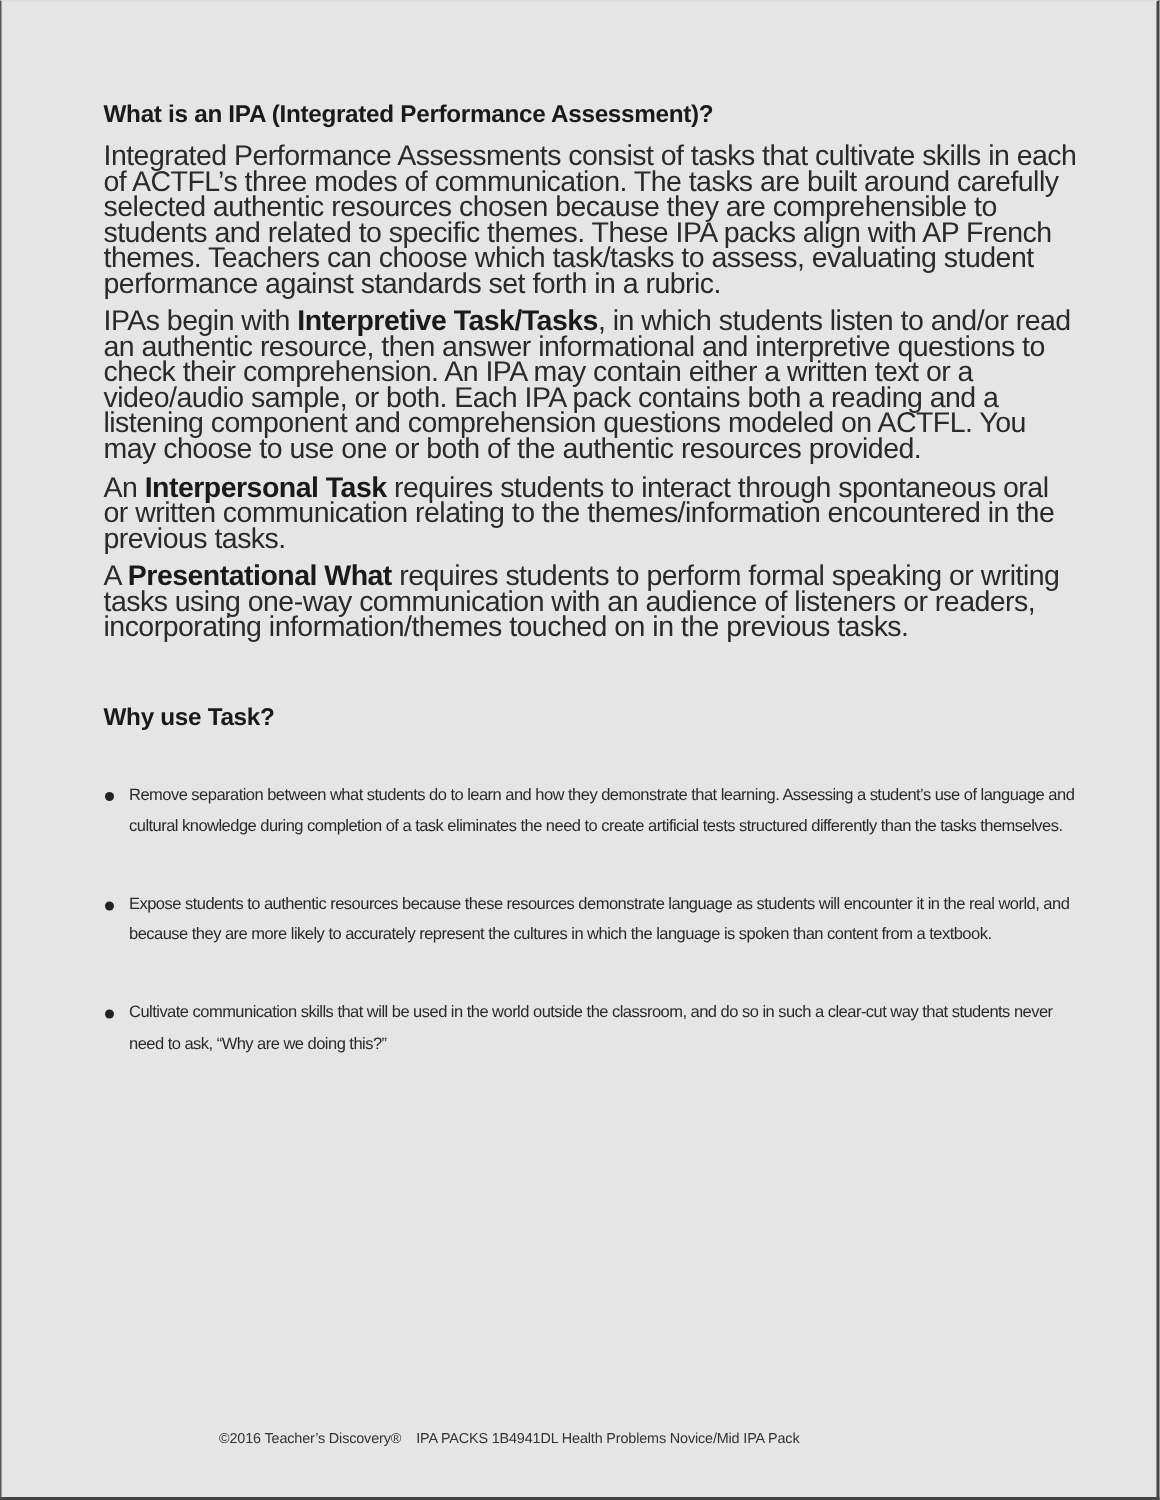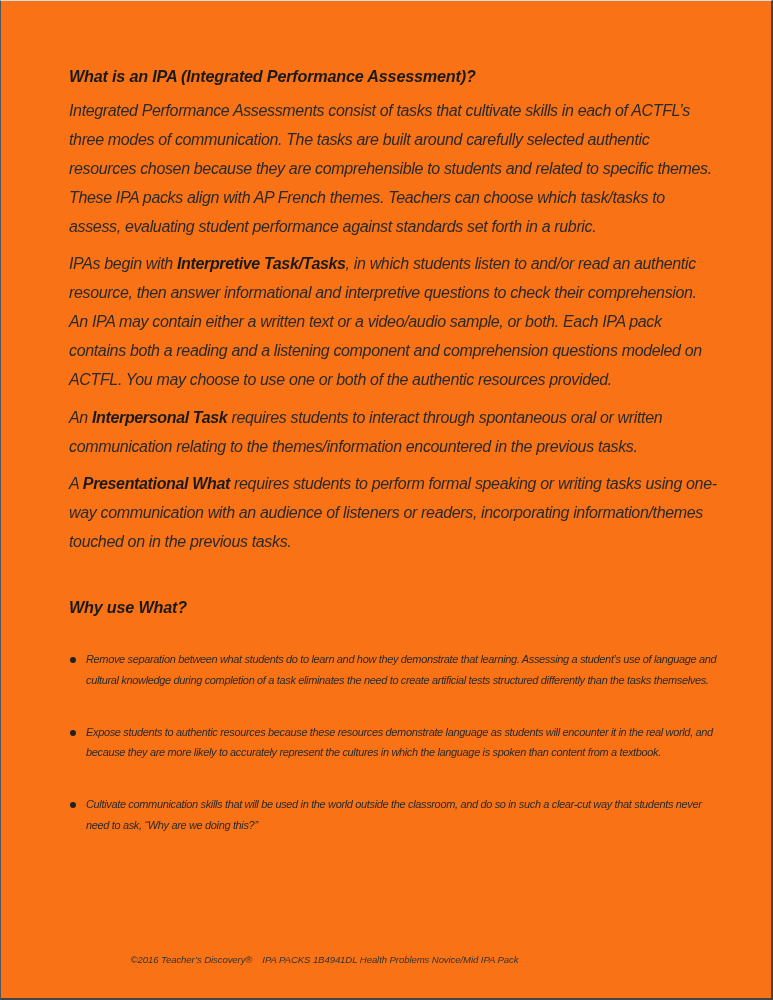--- a/index.html
+++ b/index.html
@@ -5,52 +5,51 @@
   html, body { margin: 0; padding: 0; background: #ffffff; }
   body { width: 773px; height: 1000px; position: relative; overflow: hidden; }
   .page {
     position: absolute; left: 0; top: 0;
     width: 773px; height: 1000px;
     box-sizing: border-box;
     border-left: 1px solid #555;
     border-top: 1px solid #ddd;
     border-right: 2px solid #444;
     border-bottom: 2px solid #444;
-    background: #f97316;
-    font-style: italic;
+    background: #e5e5e5;
   }
   .content {
     position: absolute; left: 68px; top: 64px; width: 650px;
     font-family: "Liberation Sans", sans-serif;
     color: #222;
   }
   h2 {
     margin: 0; font-size: 16.2px; font-weight: bold; letter-spacing: -0.2px;
     color: #1a1a1a; line-height: 22px;
   }
   p {
-    margin: 0; font-size: 16px; line-height: 29px; letter-spacing: -0.35px;
+    margin: 0; font-size: 19px; line-height: 17px; letter-spacing: -0.35px;
     color: #2a2a2a;
   }
   b { font-weight: bold; color: #1a1a1a; }
   .h1 { margin-bottom: 9px; }
   .p1 { margin-bottom: 8px; }
   .gap { margin-bottom: 8.5px; }
   .section2 { margin-top: 40px; margin-bottom: 9px; }
   ul { list-style: none; margin: 12px 0 0 0; padding: 0; }
   li {
     position: relative; padding-left: 17px; font-size: 11px; line-height: 20.8px;
     letter-spacing: -0.35px; color: #2a2a2a; margin-bottom: 10.5px; margin-top: 31px;
   }
   .bullet {
     position: absolute; left: 1px; top: 8px; width: 6px; height: 6px;
     background: #222; border-radius: 50%;
   }
   .footer {
-    position: absolute; left: 3px; width: 641px; top: 953px;
+    position: absolute; left: 18px; width: 641px; top: 953px;
     text-align: center; font-family: "Liberation Sans", sans-serif;
     font-size: 9.6px; color: #333; letter-spacing: -0.1px;
   }
   .footer span + span { margin-left: 10px; }
 </style>
 </head>
 <body>
 
 <div class="page">
   <div class="content">
@@ -59,21 +58,21 @@
 
     <p class="p1">Integrated Performance Assessments consist of tasks that cultivate skills in each of ACTFL’s three modes of communication. The tasks are built around carefully selected authentic resources chosen because they are comprehensible to students and related to specific themes. These IPA packs align with AP French themes. Teachers can choose which task/tasks to assess, evaluating student performance against standards set forth in a rubric.</p>
 
     <p class="gap"><span>IPAs begin with </span><b>Interpretive Task/Tasks</b><span>, in which students listen to and/or read an authentic resource, then answer informational and interpretive questions to check their comprehension. An IPA may contain either a written text or a video/audio sample, or both. Each IPA pack contains both a reading and a listening component and comprehension questions modeled on ACTFL. You may choose to use one or both of the authentic resources provided.</span></p>
 
 
     <p class="gap"><span>An </span><b>Interpersonal Task</b><span> requires students to interact through spontaneous oral or written communication relating to the themes/information encountered in the previous tasks.</span></p>
 
     <p><span>A </span><b>Presentational What</b><span> requires students to perform formal speaking or writing tasks using one-way communication with an audience of listeners or readers, incorporating information/themes touched on in the previous tasks.</span></p>
 
-    <h2 class="section2">Why use What?</h2>
+    <h2 class="section2">Why use Task?</h2>
 
 
     <ul>
       <li>
         <span class="bullet"></span>
         <span>Remove separation between what students do to learn and how they demonstrate that learning. Assessing a student’s use of language and cultural knowledge during completion of a task eliminates the need to create artificial tests structured differently than the tasks themselves.</span>
       </li>
       <li>
         <span class="bullet"></span>
         <span>Expose students to authentic resources because these resources demonstrate language as students will encounter it in the real world, and because they are more likely to accurately represent the cultures in which the language is spoken than content from a textbook.</span>

